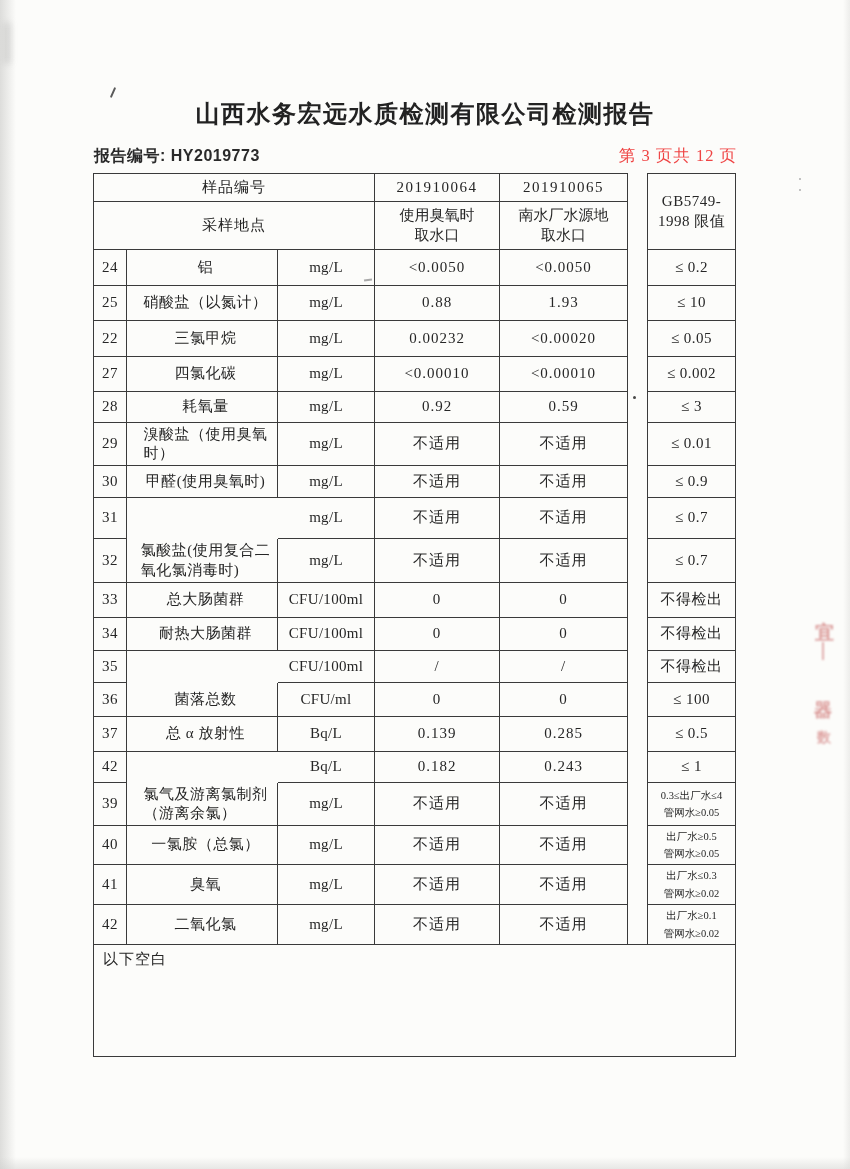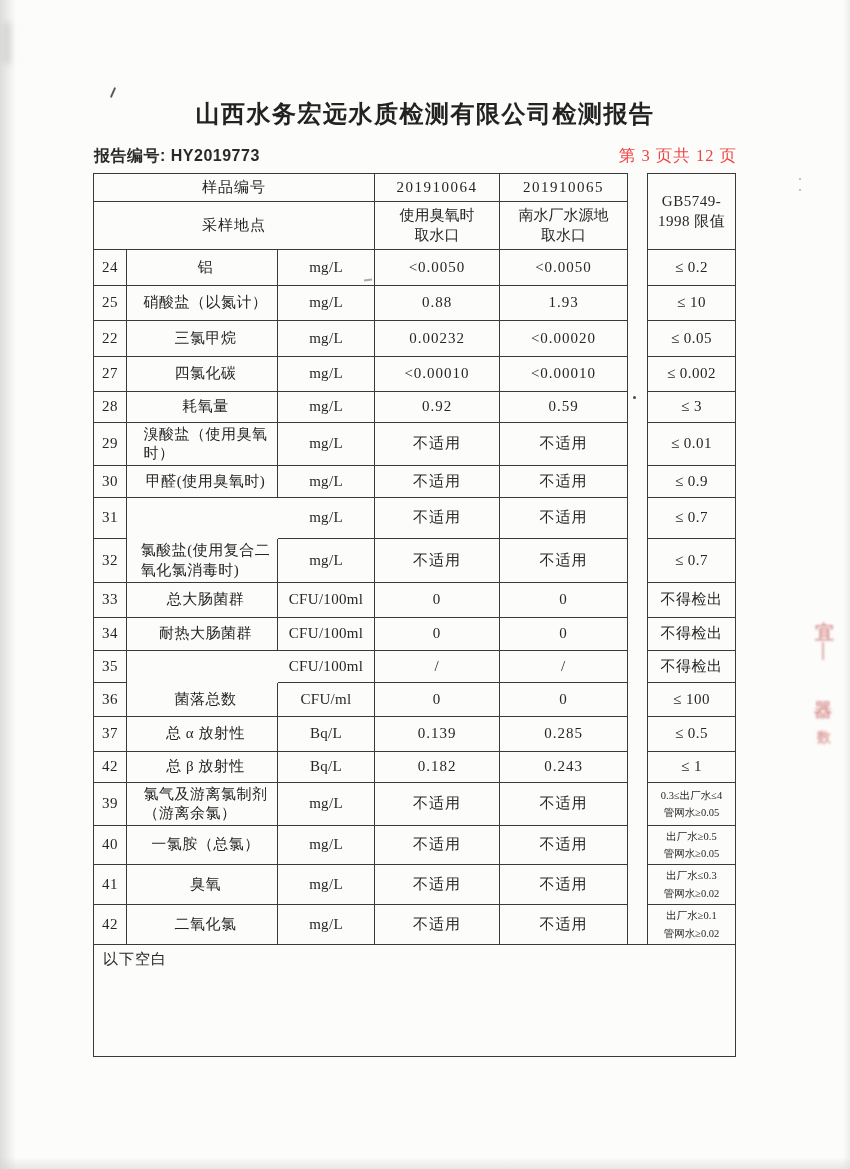--- a/index.html
+++ b/index.html
@@ -181,21 +181,20 @@
     <div class="val" style="grid-area: 15 / 4;">0</div>
     <div class="val" style="grid-area: 15 / 5;">0</div>
     <div class="limit bl" style="grid-area: 15 / 7;">≤ 100</div>
     <div class="rowno bl" style="grid-area: 16 / 1;">37</div>
     <div class="pname" style="grid-area: 16 / 2;">总 α 放射性</div>
     <div class="unit" style="grid-area: 16 / 3;">Bq/L</div>
     <div class="val" style="grid-area: 16 / 4;">0.139</div>
     <div class="val" style="grid-area: 16 / 5;">0.285</div>
     <div class="limit bl" style="grid-area: 16 / 7;">≤ 0.5</div>
     <div class="rowno bl" style="grid-area: 17 / 1;">42</div>
-    <div class="pname" style="grid-area: 17 / 2;">总 β 放射性</div>
     <div class="unit" style="grid-area: 17 / 3;">Bq/L</div>
     <div class="val" style="grid-area: 17 / 4;">0.182</div>
     <div class="val" style="grid-area: 17 / 5;">0.243</div>
     <div class="limit bl" style="grid-area: 17 / 7;">≤ 1</div>
     <div class="rowno bl" style="grid-area: 18 / 1;">39</div>
     <div class="pname" style="grid-area: 18 / 2;">氯气及游离氯制剂
 （游离余氯）</div>
     <div class="unit" style="grid-area: 18 / 3;">mg/L</div>
     <div class="val" style="grid-area: 18 / 4;">不适用</div>
     <div class="val" style="grid-area: 18 / 5;">不适用</div>

